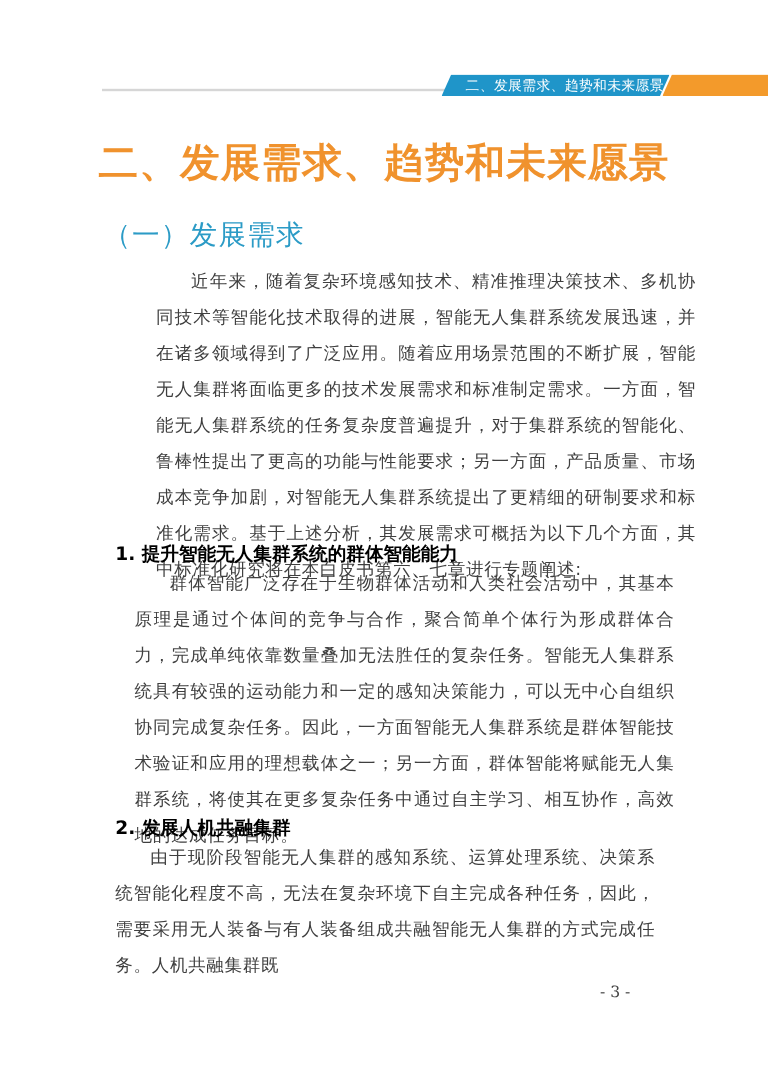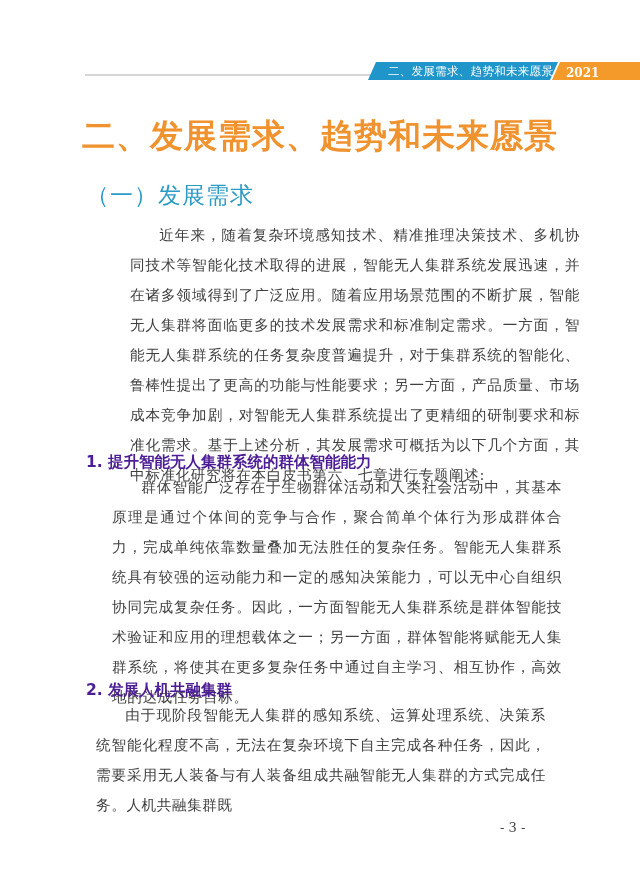--- a/index.html
+++ b/index.html
@@ -19,41 +19,41 @@
     .header-tab-text {
       position: absolute; top: 62px; left: 388px; height: 18px; line-height: 18px;
       font-size: 11.5px; color: #ffffff; letter-spacing: 0.3px; white-space: nowrap;
     }
     .header-year {
       position: absolute; top: 62px; height: 18px; left: 552px; width: 88px;
       background: #f39a2b;
       clip-path: polygon(8px 0, 100% 0, 100% 100%, 0 100%);
     }
     .header-year-text {
-      position: absolute; top: 64px; left: 566px; height: 14px; line-height: 18px;
+      position: absolute; top: 48px; left: 566px; height: 14px; line-height: 18px;
       font-family: "DejaVu Serif", "Liberation Serif", serif; font-weight: bold;
       font-size: 12px; color: #ffffff;
     }
     .page-title {
       position: absolute; top: 114px; left: 0; width: 640px; text-align: center;
       font-family: "DejaVu Serif", "Liberation Serif", serif; font-weight: bold;
       font-size: 33px; color: #f0922d; letter-spacing: 1px;
     }
     .section-heading {
       position: absolute; top: 180px; left: 86px;
       font-size: 23px; color: #2b9bc6; letter-spacing: 1px;
     }
     .para {
       position: absolute; left: 96px; width: 450px;
       font-size: 14.6px; line-height: 30px; color: #3f3f3f; letter-spacing: 0.6px;
       text-align: justify; text-indent: 2em; margin: 0;
     }
     .sub-heading {
-      position: absolute; left: 86px;
-      font-size: 15.5px; font-weight: bold; color: #4c1d95;
+      position: absolute; left: 96px;
+      font-size: 15.5px; font-weight: bold; color: #000000;
     }
     .page-number {
       position: absolute; top: 820px; left: 500px; font-size: 13px; color: #444;
       font-family: "DejaVu Serif", "Liberation Serif", serif;
     }
   </style>
 </head>
 <body>
 
 <div class="header-rule"></div>

